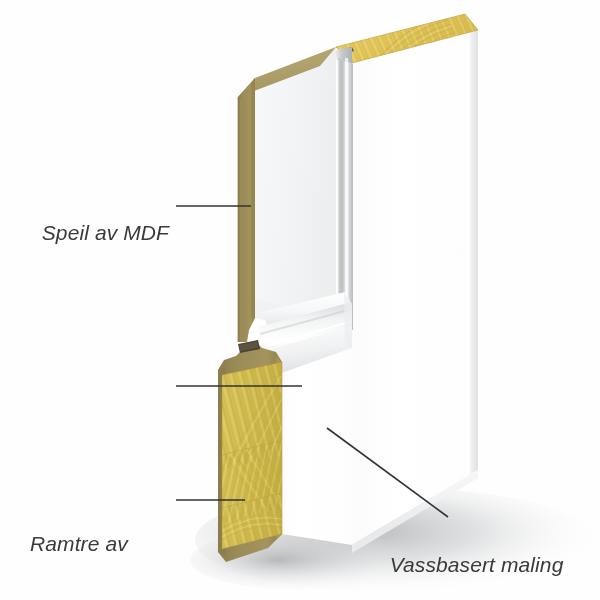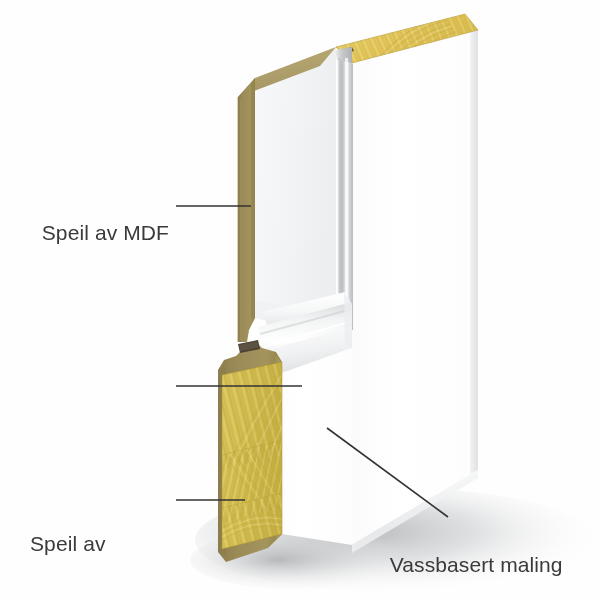--- a/index.html
+++ b/index.html
@@ -22,20 +22,21 @@
   #stage svg.figure {
     position: absolute;
     left: 0;
     top: 0;
     width: 600px;
     height: 600px;
   }
   .lbl {
     position: absolute;
     font-family: "Liberation Sans", sans-serif;
+    font-style: italic;
     font-size: 21px;
     line-height: 27px;
     color: #3a3a3a;
     white-space: pre;
     letter-spacing: 0.1px;
   }
   .lbl.two-line { line-height: 27px; }
   #lbl-speil { left: 18px; top: 192px; }
   #lbl-hdf   { left: 34px; top: 338px; text-align: left; }
   #lbl-ramtre{ left: 30px; top: 476px; text-align: left; }
@@ -342,21 +343,21 @@
       <line x1="327" y1="428" x2="448" y2="517"></line>
     </g>
   </svg>
 
   <div class="lbl" id="lbl-speil">
     <span>Speil av MDF</span>
   </div>
 
 
   <div class="lbl two-line" id="lbl-ramtre">
-    <div>Speil av</div>
+    <div>Ramtre av</div>
     
   </div>
 
   <div class="lbl" id="lbl-maling">
     <span>Vassbasert maling</span>
   </div>
 
 </div>
 
 </body></html>

